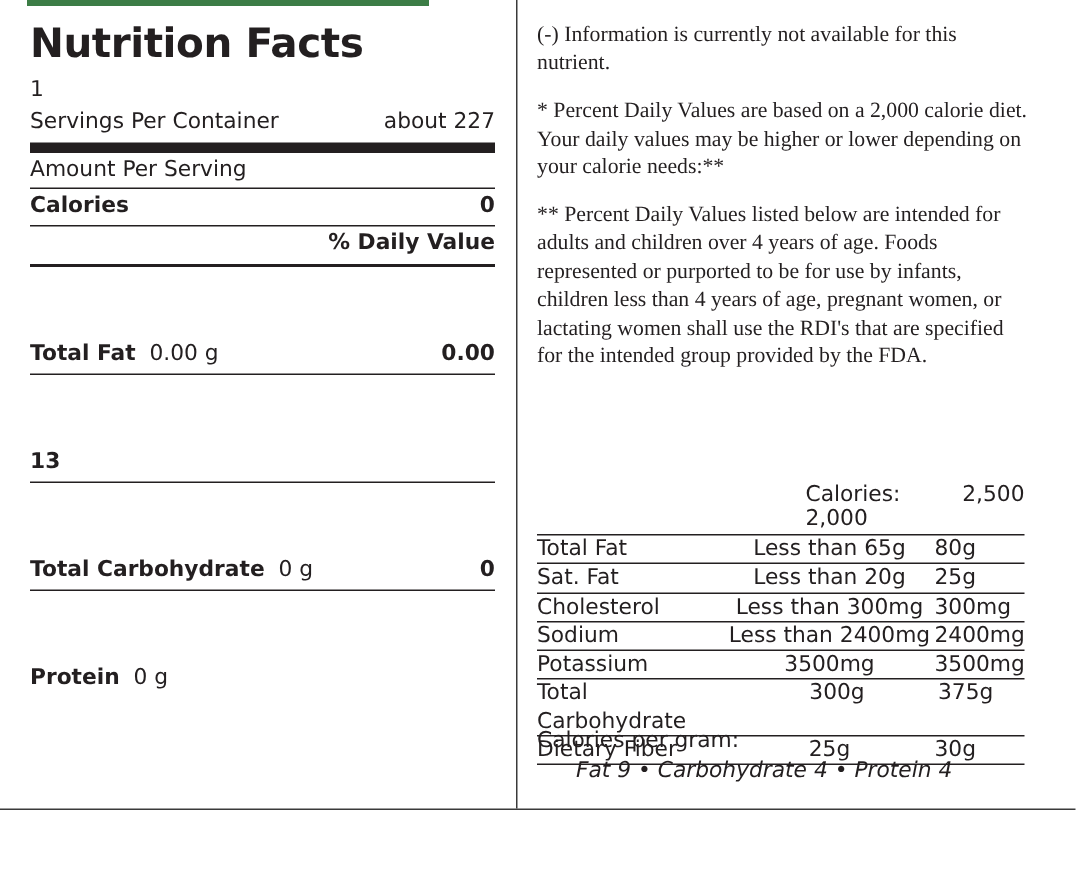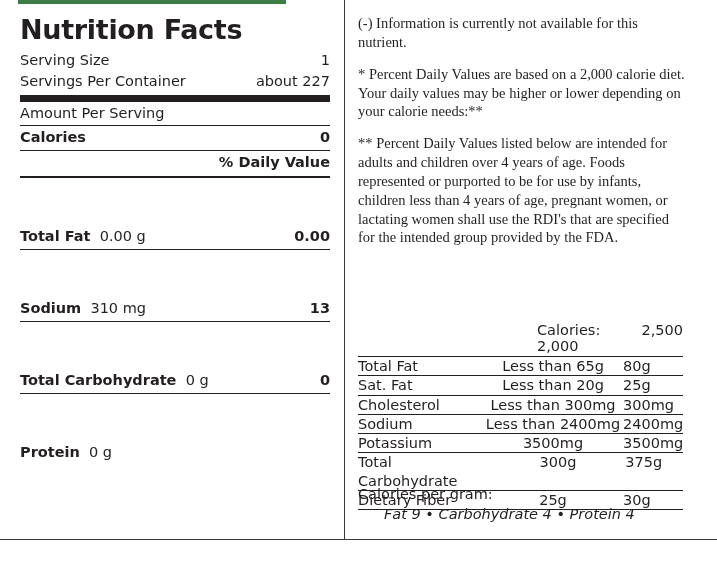--- a/index.html
+++ b/index.html
@@ -160,21 +160,20 @@
 
   <div class="top-accent"></div>
   <div class="vrule"></div>
   <div class="bottom-rule"></div>
 
   <div class="left">
 
     <div class="nf-title">Nutrition Facts</div>
 
     <div class="row">
-      <span class="label">Serving Size</span>
       <span class="value">1</span>
     </div>
 
     <div class="row">
       <span class="label">Servings Per Container</span>
       <span class="value">about 227</span>
     </div>
 
     <div class="rule-thick"></div>
 
@@ -195,21 +194,20 @@
 
     <div class="rule-med"></div>
 
     <div class="nutr-row">
       <span class="label"><span class="bold">Total Fat</span>&nbsp;&nbsp;<span class="sub-amt">0.00 g</span></span>
       <span class="value bold">0.00</span>
     </div>
     <div class="rule-thin"></div>
 
     <div class="nutr-row">
-      <span class="label"><span class="bold">Sodium</span>&nbsp;&nbsp;<span class="sub-amt">310 mg</span></span>
       <span class="value bold">13</span>
     </div>
     <div class="rule-thin"></div>
 
     <div class="nutr-row">
       <span class="label"><span class="bold">Total Carbohydrate</span>&nbsp;&nbsp;<span class="sub-amt">0 g</span></span>
       <span class="value bold">0</span>
     </div>
     <div class="rule-thin"></div>
 

